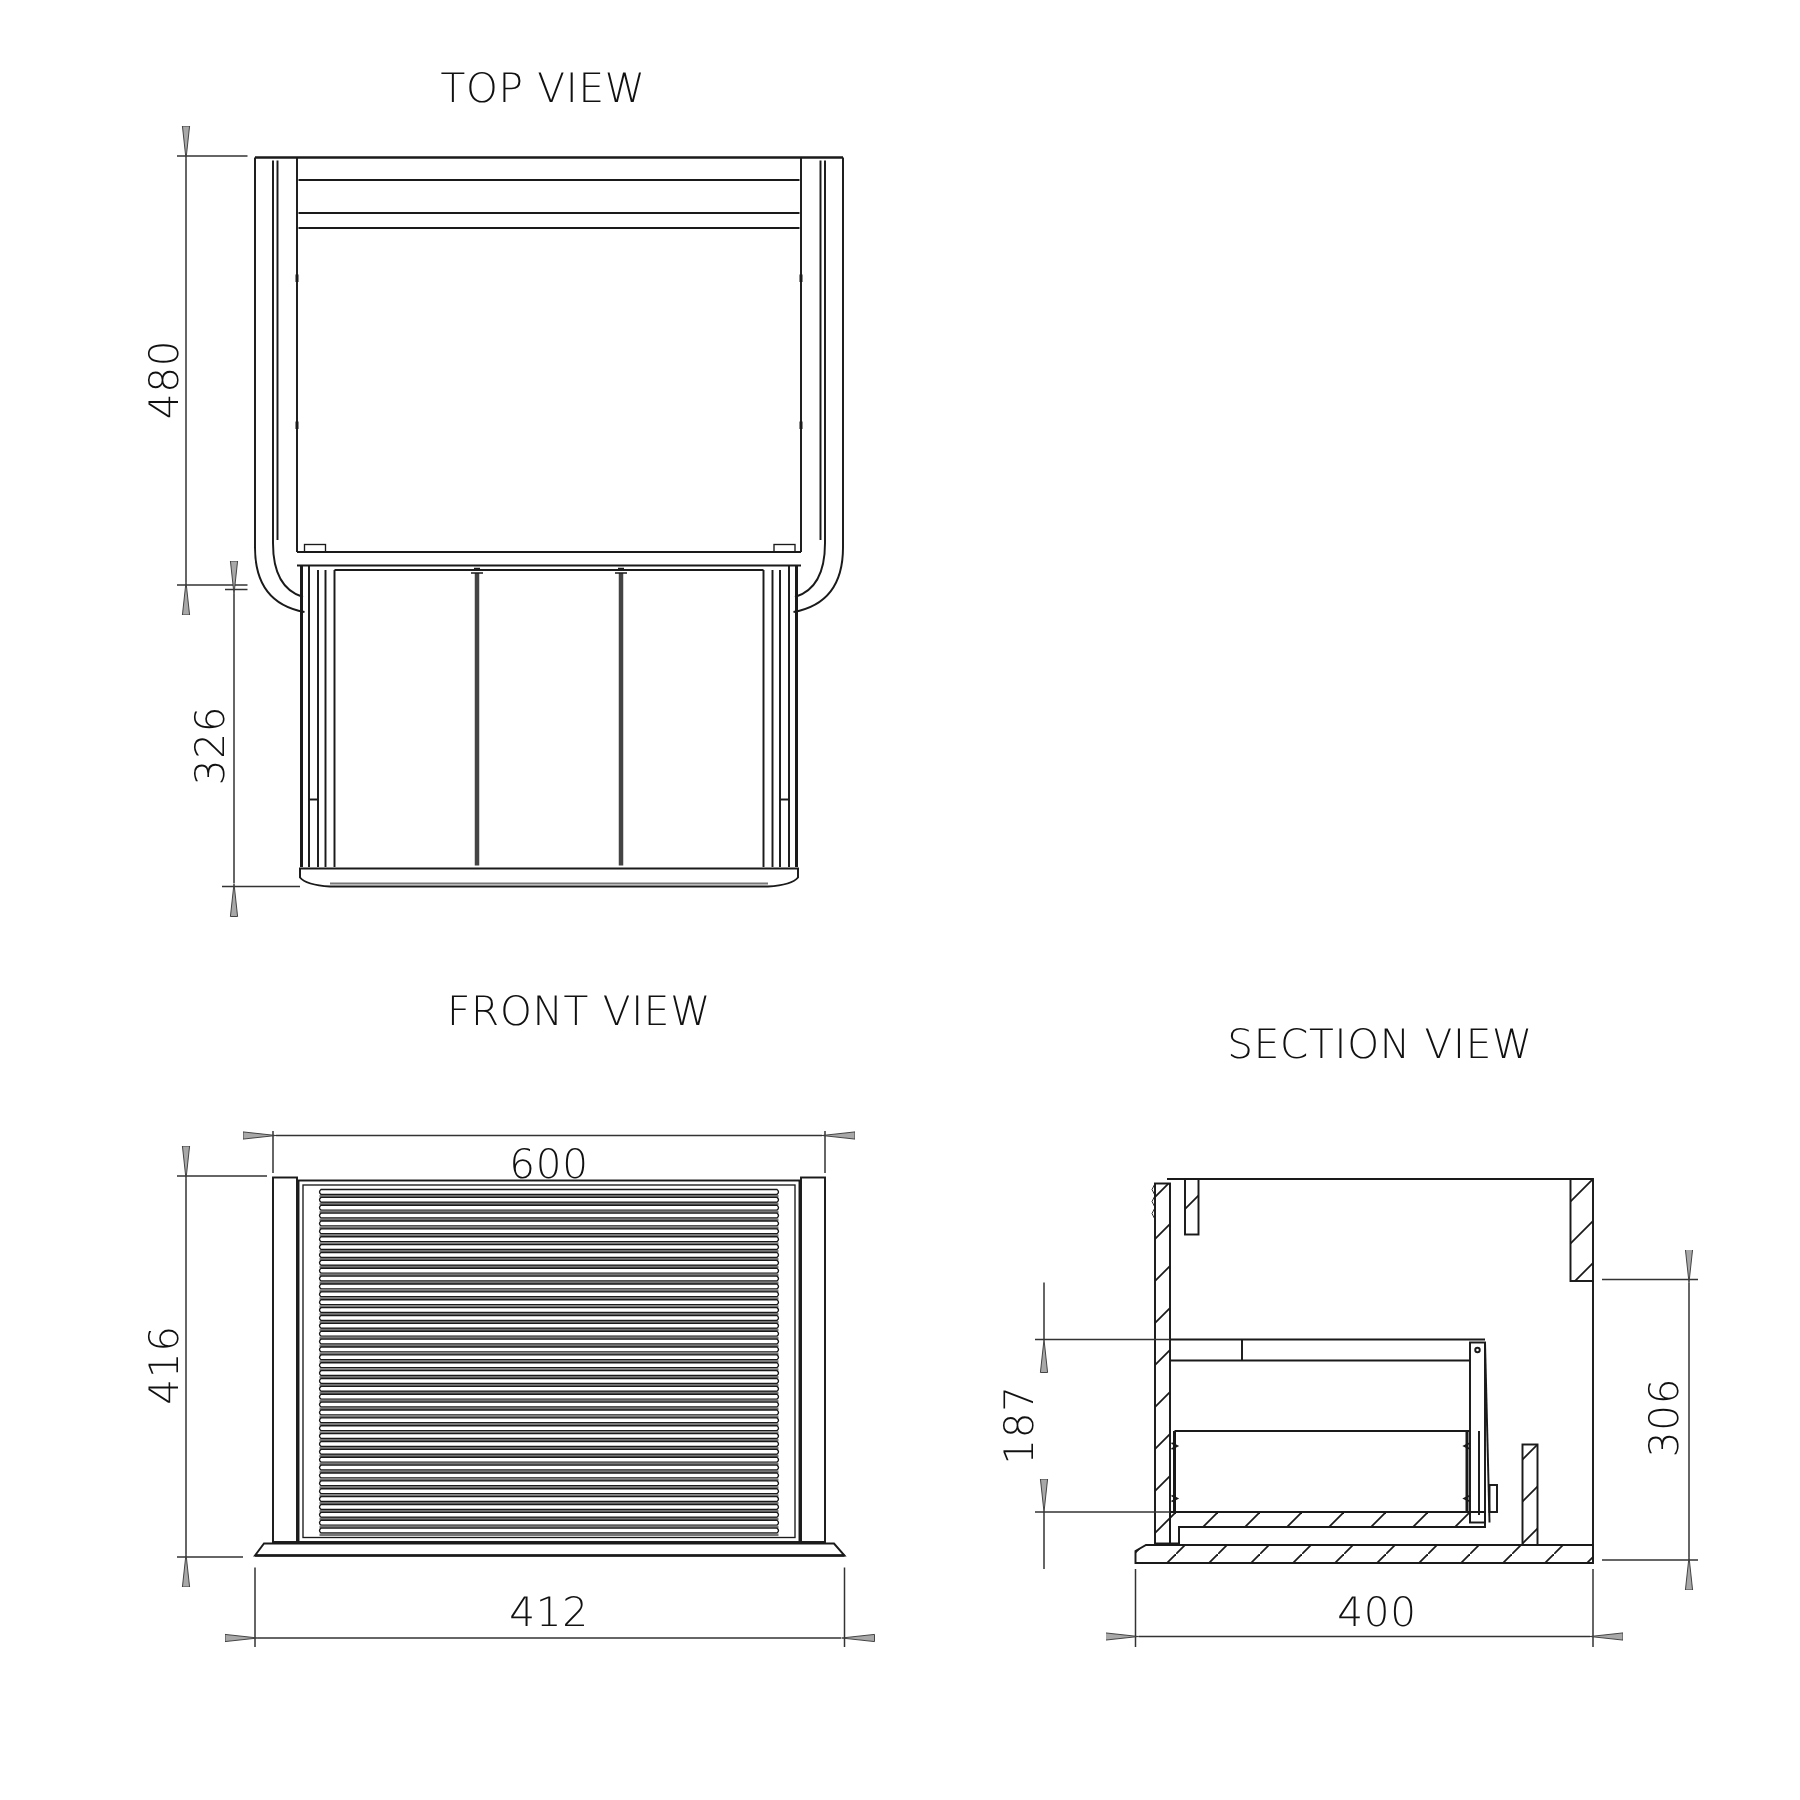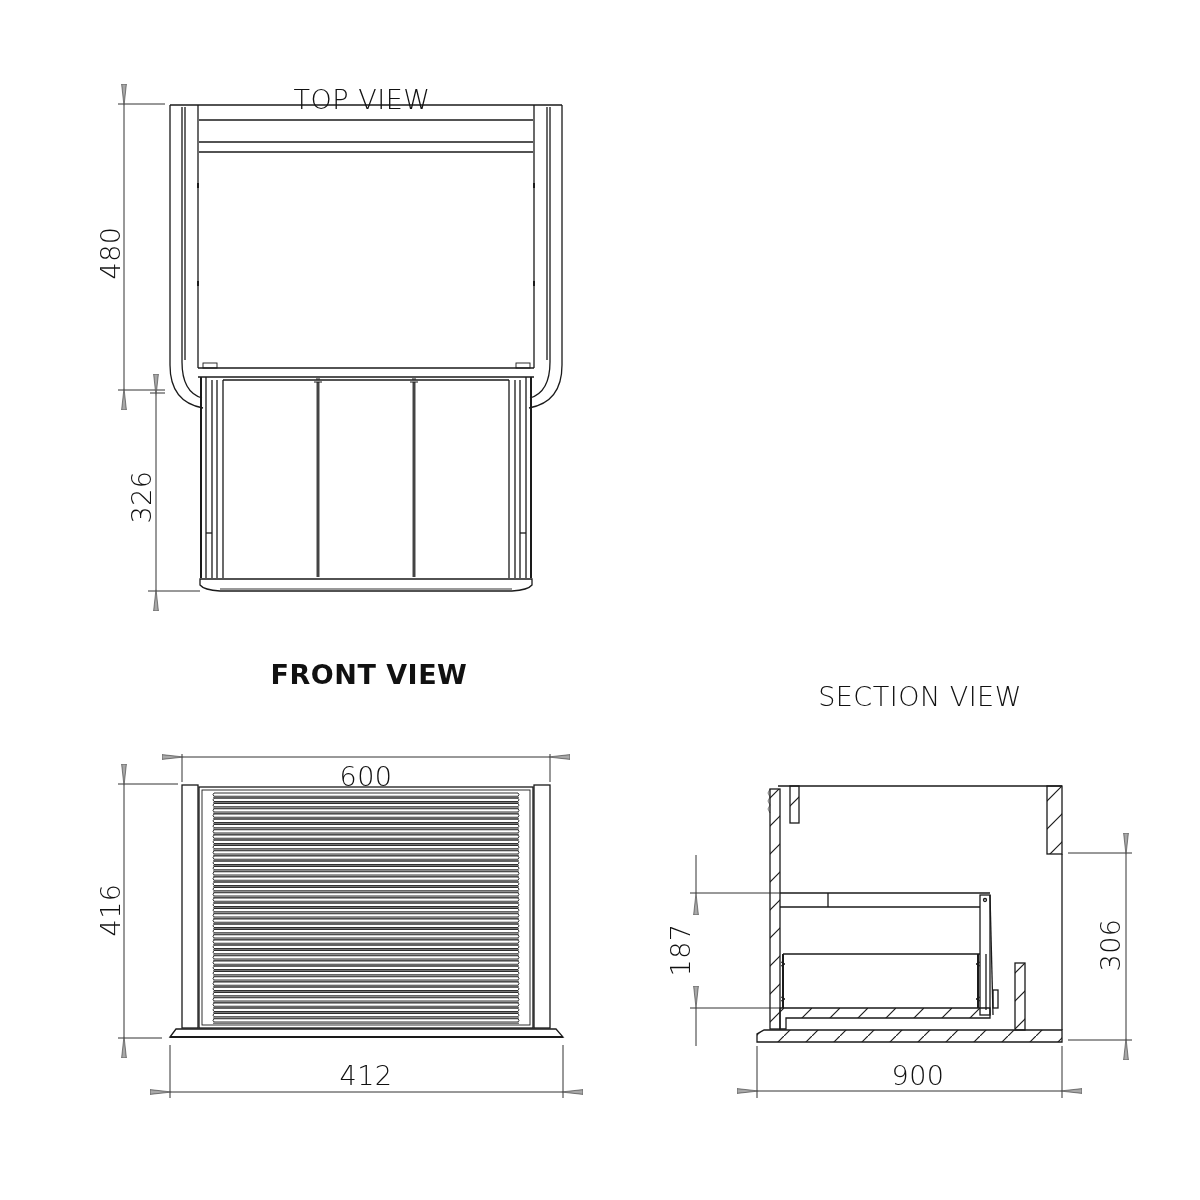--- a/index.html
+++ b/index.html
@@ -244,25 +244,25 @@
     <line x1="696" y1="1046" x2="696" y2="1008" marker-end="url(#arrow)"></line>
     <line x1="1068" y1="853" x2="1132" y2="853"></line>
     <line x1="1068" y1="1040" x2="1132" y2="1040"></line>
     <line x1="1126" y1="855" x2="1126" y2="1038" marker-start="url(#arrow)" marker-end="url(#arrow)"></line>
     <line x1="757" y1="1046" x2="757" y2="1098"></line>
     <line x1="1062" y1="1046" x2="1062" y2="1098"></line>
     <line x1="759" y1="1091" x2="1060" y2="1091" marker-start="url(#arrow)" marker-end="url(#arrow)"></line>
   </g>
 </svg>
 
-<div class="lbl title" style="left:362px; top:44px;margin-top:40px;">TOP VIEW</div>
+<div class="lbl title" style="left:362px; top:44px;">TOP VIEW</div>
 <div class="lbl dim dim-v" style="left:110px; top:253px;">480</div>
 <div class="lbl dim dim-v" style="left:141px; top:497px;">326</div>
 
-<div class="lbl title" style="left:369px; top:659px;font-weight:bold;">FRONT VIEW</div>
+<div class="lbl title" style="left:386px; top:659px;">FRONT VIEW</div>
 <div class="lbl dim dim-h" style="left:366px; top:761px;">600</div>
 <div class="lbl dim dim-v" style="left:110px; top:910px;">416</div>
 <div class="lbl dim dim-h" style="left:366px; top:1060px;">412</div>
 
 <div class="lbl title" style="left:920px; top:681px;">SECTION VIEW</div>
 <div class="lbl dim dim-v" style="left:680px; top:950px;">187</div>
 <div class="lbl dim dim-v" style="left:1110px; top:945px;">306</div>
-<div class="lbl dim dim-h" style="left:918px; top:1060px;">900</div>
+<div class="lbl dim dim-h" style="left:918px; top:1060px;">400</div>
 
 </body></html>

